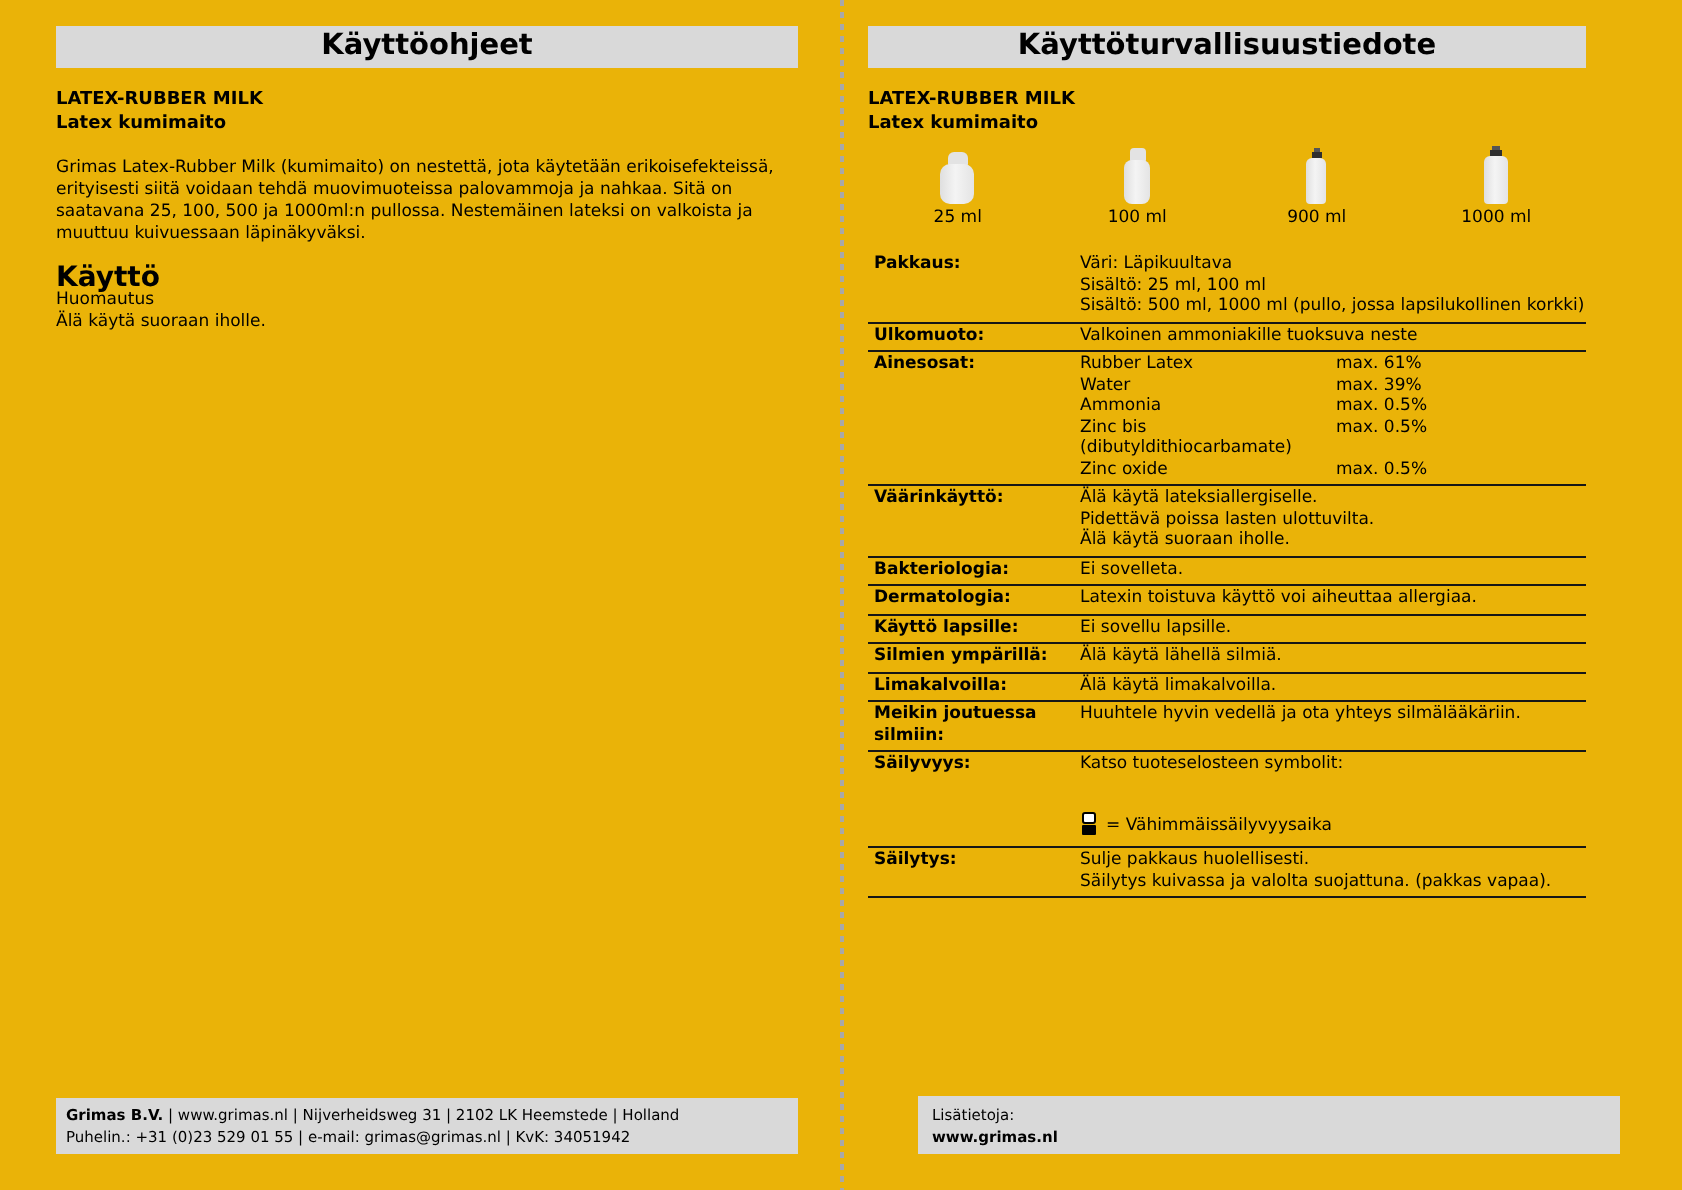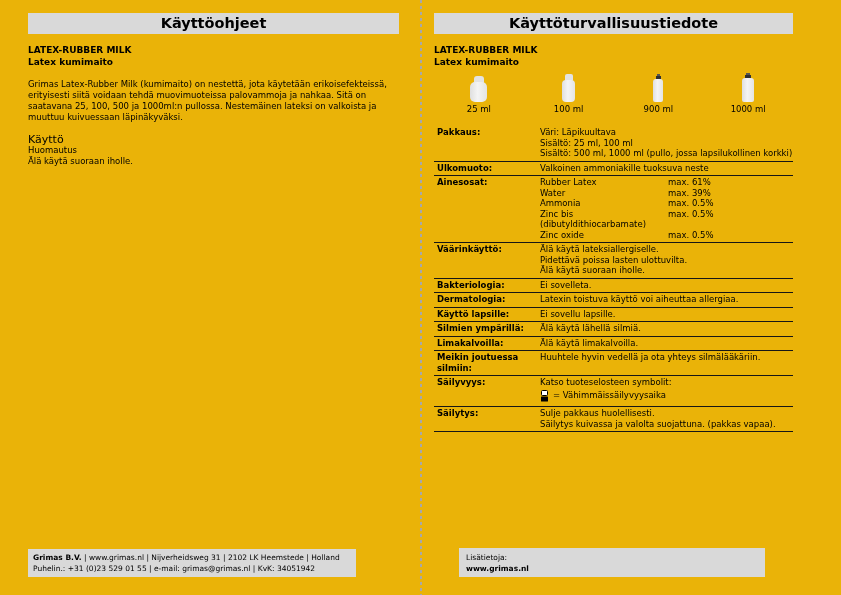--- a/index.html
+++ b/index.html
@@ -13,27 +13,27 @@
   .page { position:absolute; top:13px; }
   .page-left  { left:28px;  width:371px; }
   .page-right { left:434px; width:359px; }
 
   .page-header { background:#d9d9d9; height:21px; line-height:21px; text-align:center;
     font-size:14.5px; font-weight:bold; }
 
   .product { margin-top:10px; font-weight:bold; font-size:9px; line-height:12px; }
 
   .body-text { margin-top:11px; font-size:8.5px; line-height:11px; }
-  .section-heading { margin-top:11px; font-weight:normal; font-size:11px; line-height:11px; }
+  .section-heading { margin-top:11px; font-weight:bold; font-size:14px; line-height:11px; }
   .plain-line { font-size:8.5px; line-height:11px; }
 
   .page-footer { position:absolute; background:#d9d9d9; bottom:18px; }
-  .footer-left { left:28px; width:328px; padding:3px 5px; font-size:7.5px; line-height:11px; }
+  .footer-left { left:28px; width:371px; padding:3px 5px; font-size:7.5px; line-height:11px; }
   .footer-left b { font-weight:bold; }
-  .footer-right { left:459px; width:306px; height:29px; padding:3px 7px; display:flex;
+  .footer-right { left:459px; width:351px; height:29px; padding:3px 7px; display:flex;
     justify-content:space-between; align-items:center; }
   .info-block { font-size:7.5px; line-height:11px; }
   .info-website { font-weight:bold; }
   .version-text { font-size:14.5px; font-weight:bold; }
 
   
   .bottles { display:flex; margin-top:2px; }
   .bottle-col { flex:1; display:flex; flex-direction:column; align-items:center; }
   .bottle { height:32px; display:flex; flex-direction:column; align-items:center; justify-content:flex-end; }
   .bottle-label { font-size:8.5px; line-height:11px; margin-top:2px; }
@@ -51,21 +51,21 @@
   .b1000 .b-body { width:12px; height:24px; border-radius:3px 3px 2px 2px; }
 
   
   .ptable { margin-top:11px; }
   .trow { display:flex; align-items:flex-start; padding:1px 0 2px; border-bottom:1.5px solid #161616; }
   .tlabel { flex:0 0 106px; padding-left:3px; padding-right:5px; font-weight:bold; font-size:8.5px; line-height:10.5px; }
   .tvalue { flex:1; font-size:8.5px; line-height:10.5px; }
   .ing-row { display:flex; align-items:flex-start; }
   .ing-name { flex:0 0 128px; }
   .ing-val { flex:1; }
-  .symbol-line { display:flex; align-items:flex-start; gap:4px; margin-top:2px; }
+  .symbol-line { display:flex; align-items:center; gap:4px; margin-top:18px; }
   .hourglass { display:inline-block; }
 </style>
 </head>
 <body>
 
 <div class="sheet">
 
   <div class="divider"></div>
 
   <div class="page page-left">

